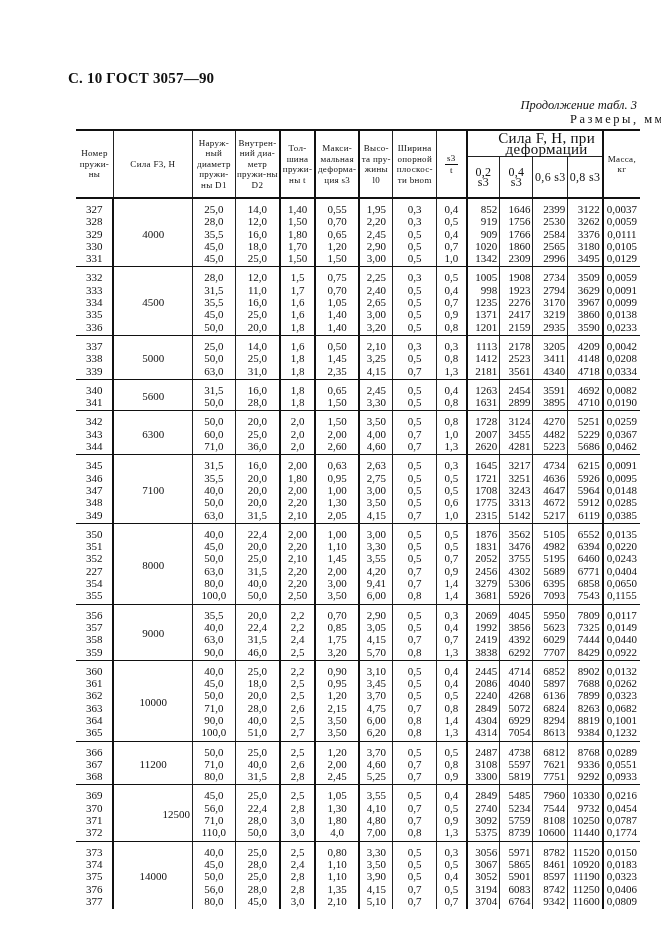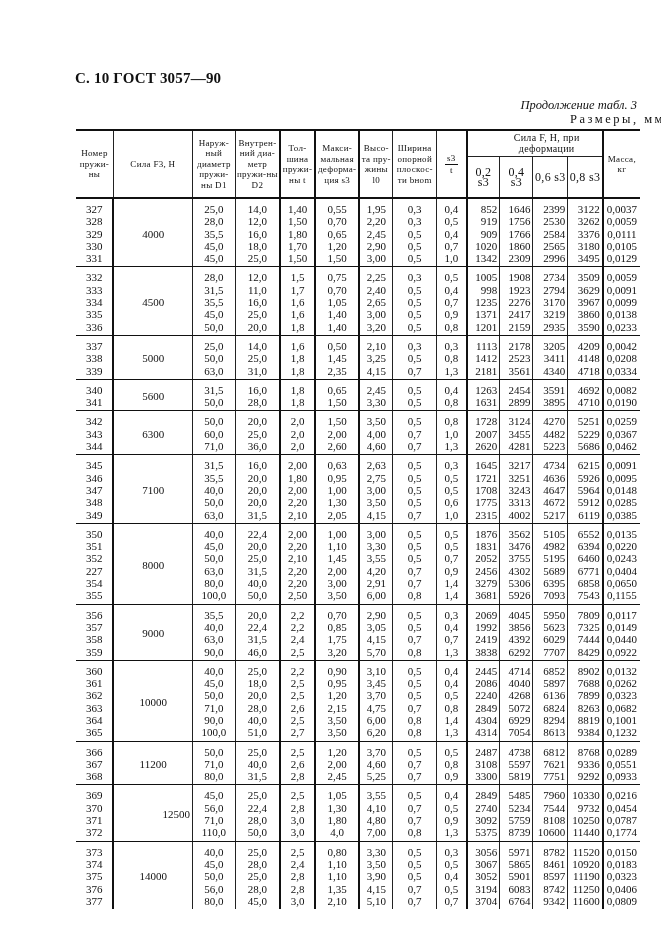--- a/index.html
+++ b/index.html
@@ -1,26 +1,26 @@
 <!DOCTYPE html>
 <html><head>
 <meta charset="utf-8">
 <style>
   html, body { margin:0; padding:0; background:#fff; }
   body { width:661px; height:936px; position:relative; overflow:hidden;
          font-family:"Liberation Serif", "DejaVu Serif", serif; color:#111; }
-  .page-header { position:absolute; left:75px; top:70px; font-weight:bold; font-size:15px; letter-spacing:0.2px; }
+  .page-header { position:absolute; left:68px; top:70px; font-weight:bold; font-size:15px; letter-spacing:0.2px; }
   .continuation { position:absolute; right:24px; top:98px; font-style:italic; font-size:12.5px; }
   .units { position:absolute; left:4px; width:661px; top:112px; text-align:right; font-size:12.5px; letter-spacing:2.5px; }
   table.spec { position:absolute; left:76px; top:129px; width:564px; border-collapse:collapse; font-size:11px; }
   table.spec th { font-weight:normal; font-size:9px; line-height:10.5px; vertical-align:middle; text-align:center; padding:2px 1px;
                   border-left:1px solid #222; border-bottom:2.5px solid #111; border-top:2.5px solid #111; letter-spacing:0.3px; }
   table.spec th.first { border-left:none; }
   table.spec th.sub { border-top:1px solid #222; font-size:12px; height:36px; }
-  table.spec th.group { height:20px; border-bottom:1px solid #222; font-size:10px;padding-left:25px; }
+  table.spec th.group { height:20px; border-bottom:1px solid #222; font-size:15px;padding-left:25px; }
   table.spec th.thick-l { border-left:2.5px solid #111; }
   table.spec td { vertical-align:top; padding:0 2px; line-height:12.3px; text-align:center; border-left:1px solid #222; white-space:pre; }
   table.spec td.first { border-left:none; }
   table.spec td.force { vertical-align:middle; border-left:2.5px solid #111;margin-top:30px; }
   table.spec td.num { text-align:right; }
   table.spec td.thick-l { border-left:2.5px solid #111; }
   table.spec tbody.group td { border-bottom:1.5px solid #111; padding-top:4px; padding-bottom:2px; }
   table.spec tbody.last td { border-bottom:none; }
   .frac { display:inline-block; }
   .frac .n { display:block; border-bottom:1px solid #111; padding:0 2px; }
@@ -171,35 +171,35 @@
         <td class="first"><div>345</div><div>346</div><div>347</div><div>348</div><div>349</div></td>
         <td class="force" style="border-left: 2.5px solid rgb(17, 17, 17);">7100</td>
         <td class=""><div>31,5</div><div>35,5</div><div>40,0</div><div>50,0</div><div>63,0</div></td>
         <td class=""><div>16,0</div><div>20,0</div><div>20,0</div><div>20,0</div><div>31,5</div></td>
         <td class="thick-l"><div>2,00</div><div>1,80</div><div>2,00</div><div>2,20</div><div>2,10</div></td>
         <td class="thick-l"><div>0,63</div><div>0,95</div><div>1,00</div><div>1,30</div><div>2,05</div></td>
         <td class="thick-l"><div>2,63</div><div>2,75</div><div>3,00</div><div>3,50</div><div>4,15</div></td>
         <td class=""><div>0,5</div><div>0,5</div><div>0,5</div><div>0,5</div><div>0,7</div></td>
         <td class=""><div>0,3</div><div>0,5</div><div>0,5</div><div>0,6</div><div>1,0</div></td>
         <td class="thick-l num"><div>1645</div><div>1721</div><div>1708</div><div>1775</div><div>2315</div></td>
-        <td class="num"><div>3217</div><div>3251</div><div>3243</div><div>3313</div><div>4002</div></td>
+        <td class="num"><div>3217</div><div>3251</div><div>3243</div><div>3313</div><div>5142</div></td>
         <td class="num"><div>4734</div><div>4636</div><div>4647</div><div>4672</div><div>5217</div></td>
         <td class="num"><div>6215</div><div>5926</div><div>5964</div><div>5912</div><div>6119</div></td>
         <td class="thick-l"><div>0,0091</div><div>0,0095</div><div>0,0148</div><div>0,0285</div><div>0,0385</div></td>
       </tr>
     </tbody>
     <tbody class="group">
       <tr>
         <td class="first"><div>350</div><div>351</div><div>352</div><div>227</div><div>354</div><div>355</div></td>
         <td class="force" style="border-left: 2.5px solid rgb(17, 17, 17);">8000</td>
         <td class=""><div>40,0</div><div>45,0</div><div>50,0</div><div>63,0</div><div>80,0</div><div>100,0</div></td>
         <td class=""><div>22,4</div><div>20,0</div><div>25,0</div><div>31,5</div><div>40,0</div><div>50,0</div></td>
         <td class="thick-l"><div>2,00</div><div>2,20</div><div>2,10</div><div>2,20</div><div>2,20</div><div>2,50</div></td>
         <td class="thick-l"><div>1,00</div><div>1,10</div><div>1,45</div><div>2,00</div><div>3,00</div><div>3,50</div></td>
-        <td class="thick-l"><div>3,00</div><div>3,30</div><div>3,55</div><div>4,20</div><div>2,91</div><div>6,00</div></td>
+        <td class="thick-l"><div>3,00</div><div>3,30</div><div>3,55</div><div>4,20</div><div>9,41</div><div>6,00</div></td>
         <td class=""><div>0,5</div><div>0,5</div><div>0,5</div><div>0,7</div><div>0,7</div><div>0,8</div></td>
         <td class=""><div>0,5</div><div>0,5</div><div>0,7</div><div>0,9</div><div>1,4</div><div>1,4</div></td>
         <td class="thick-l num"><div>1876</div><div>1831</div><div>2052</div><div>2456</div><div>3279</div><div>3681</div></td>
         <td class="num"><div>3562</div><div>3476</div><div>3755</div><div>4302</div><div>5306</div><div>5926</div></td>
         <td class="num"><div>5105</div><div>4982</div><div>5195</div><div>5689</div><div>6395</div><div>7093</div></td>
         <td class="num"><div>6552</div><div>6394</div><div>6460</div><div>6771</div><div>6858</div><div>7543</div></td>
         <td class="thick-l"><div>0,0135</div><div>0,0220</div><div>0,0243</div><div>0,0404</div><div>0,0650</div><div>0,1155</div></td>
       </tr>
     </tbody>
     <tbody class="group">

